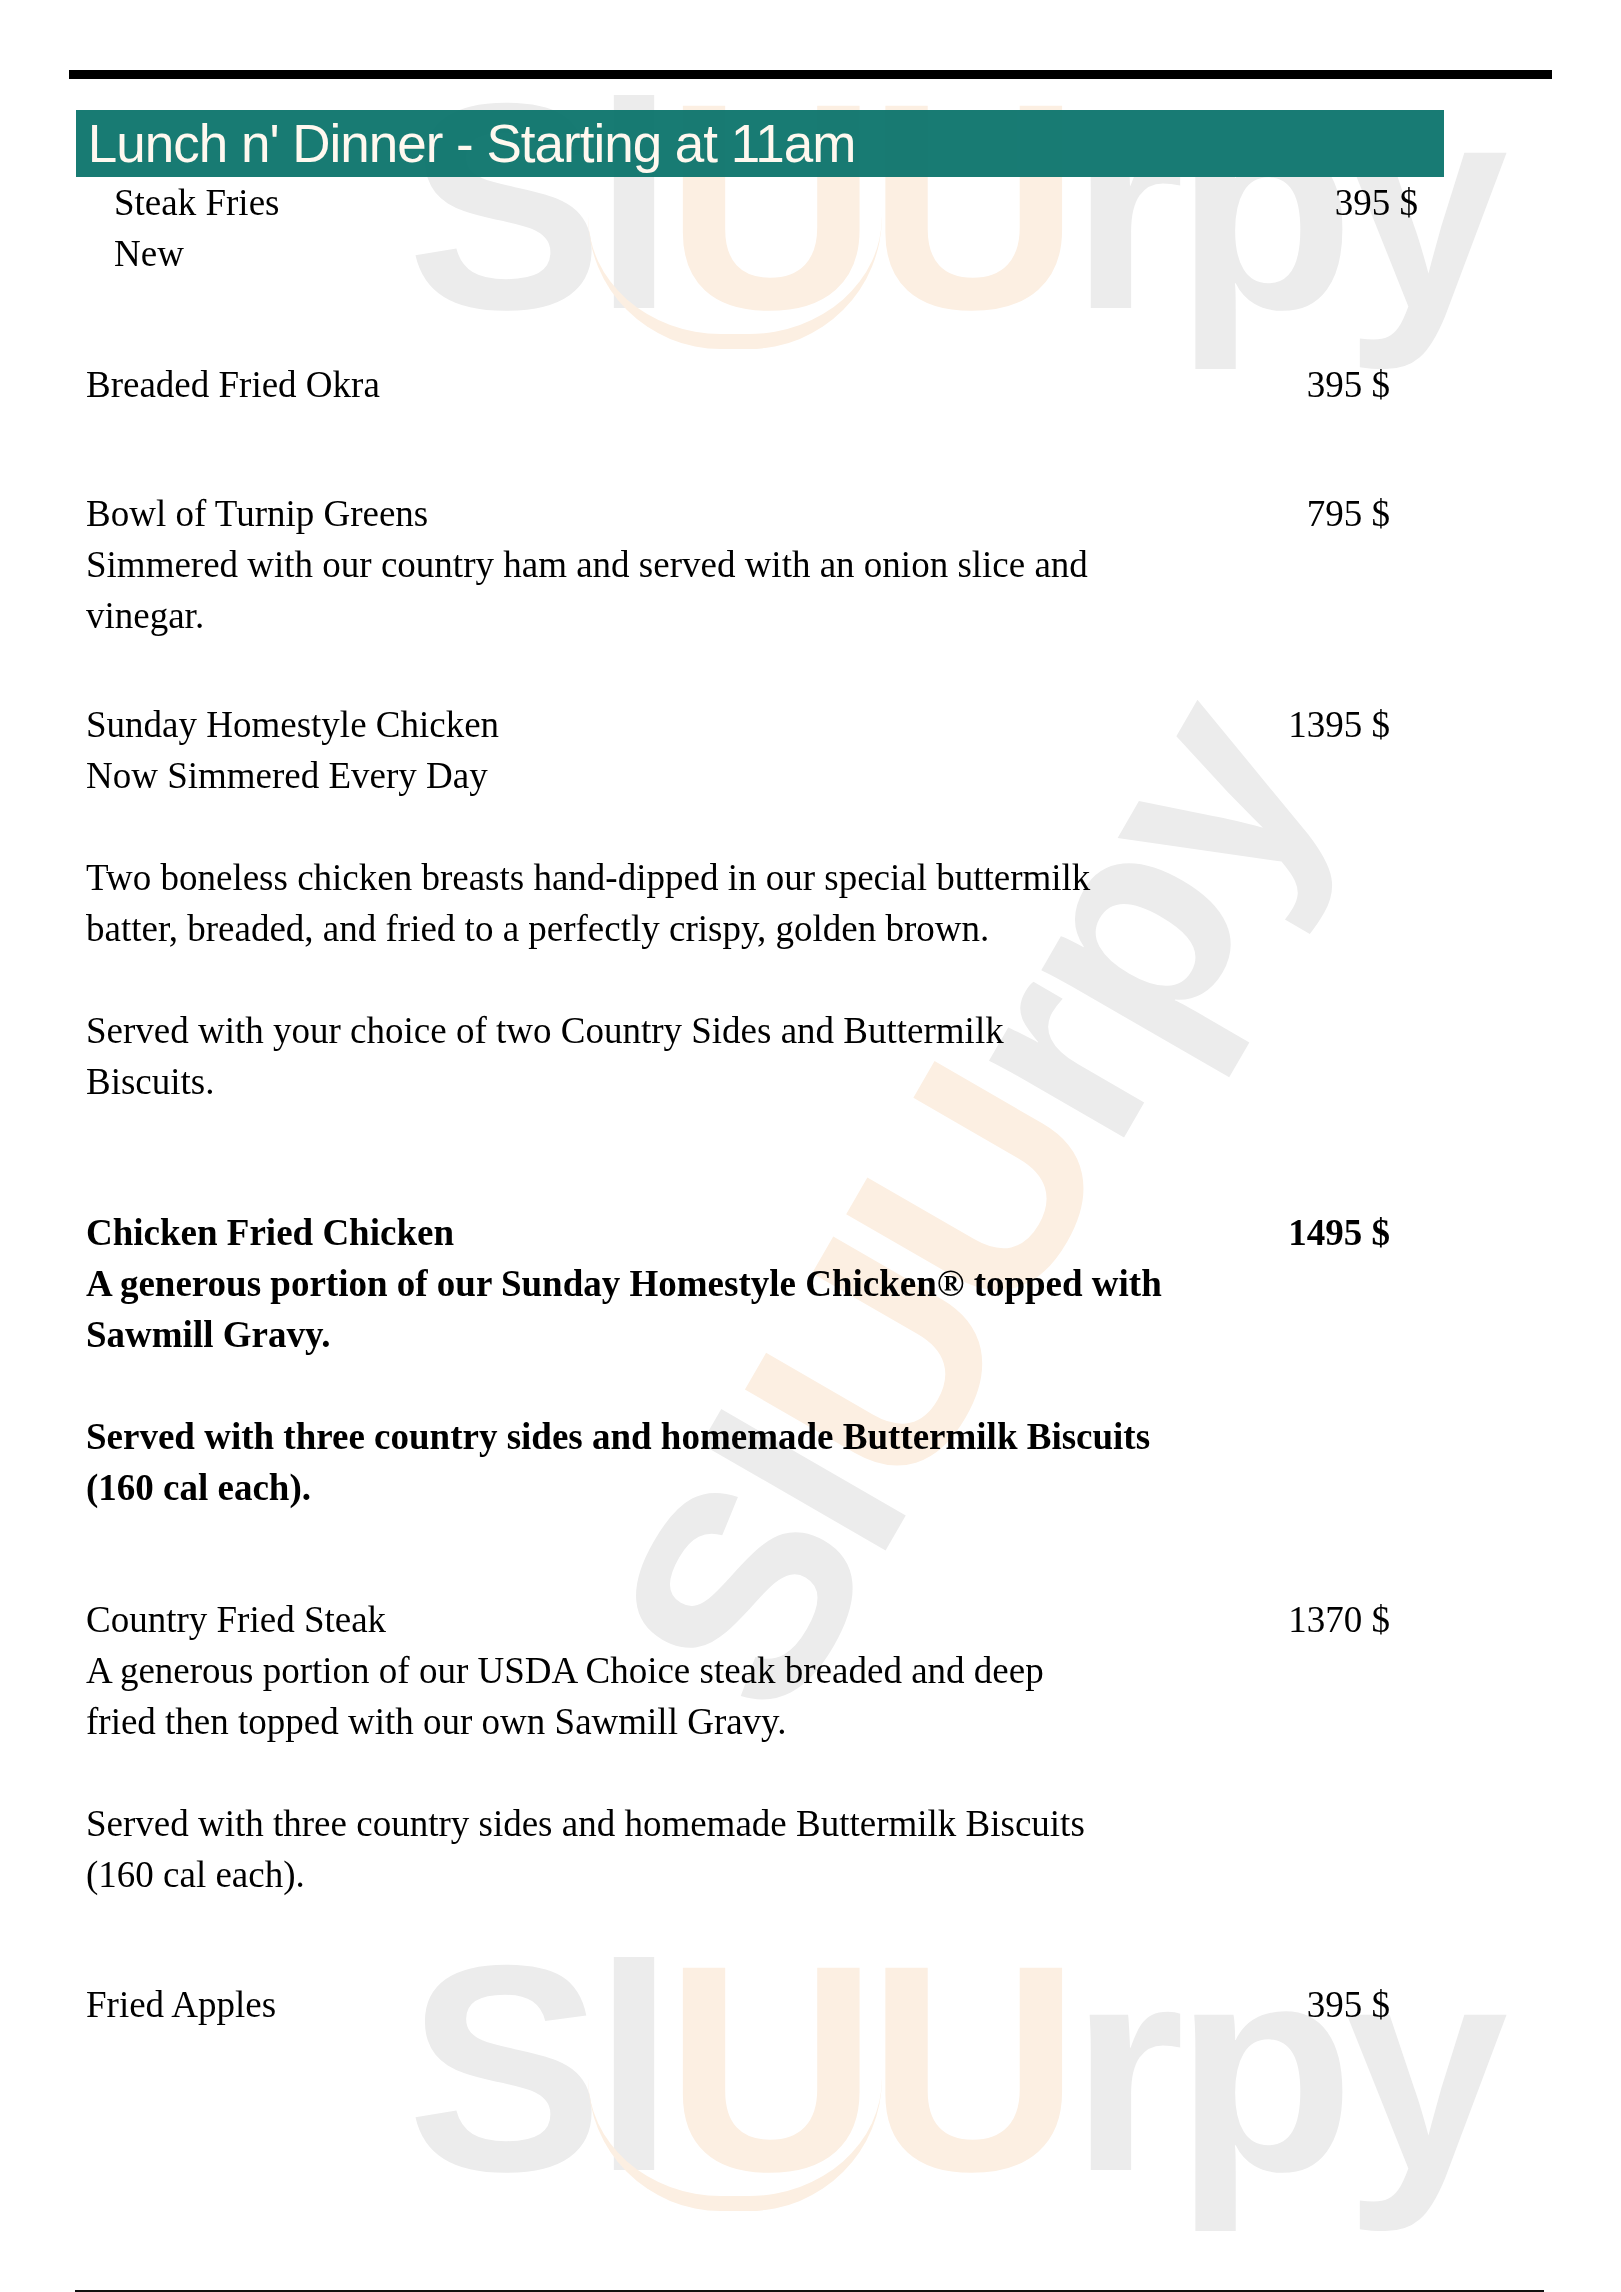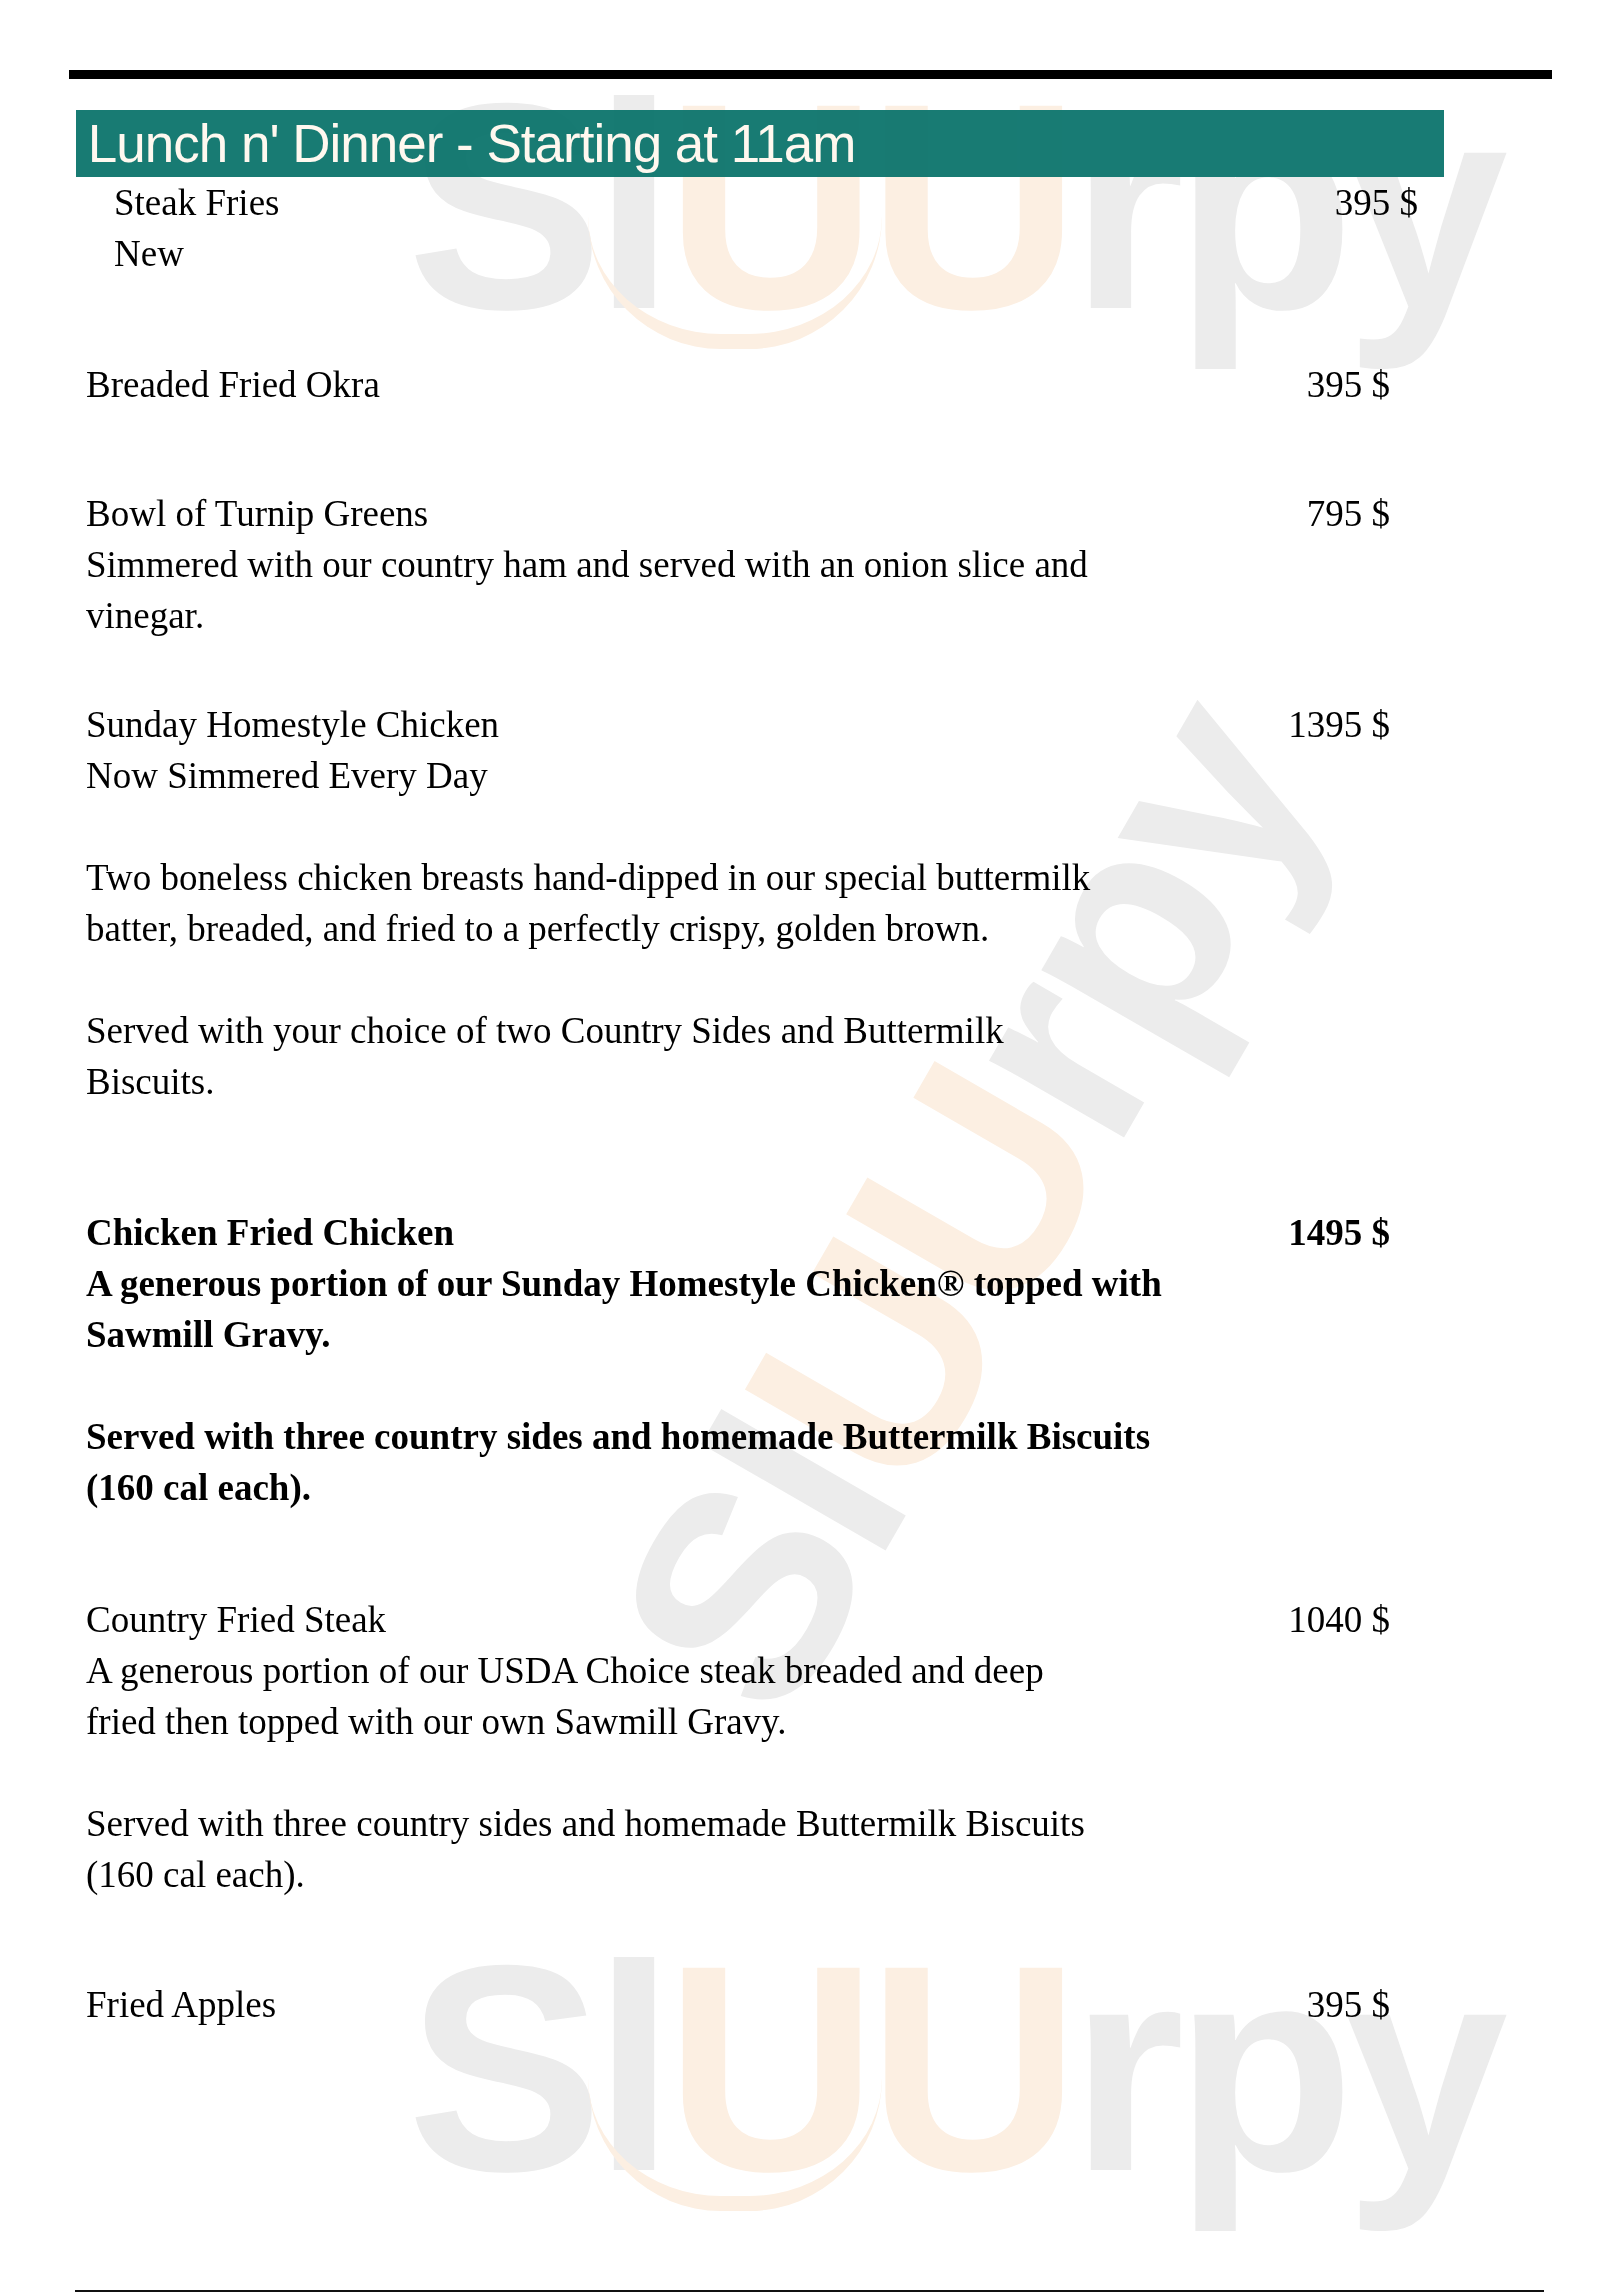--- a/index.html
+++ b/index.html
@@ -74,21 +74,21 @@
   <div class="price">1495 $</div>
 </div>
 
 <div class="item" style="top:1594px;">
   <div class="line">Country Fried Steak</div>
   <div class="line">A generous portion of our USDA Choice steak breaded and deep</div>
   <div class="line">fried then topped with our own Sawmill Gravy.</div>
   <div class="blank"></div>
   <div class="line">Served with three country sides and homemade Buttermilk Biscuits</div>
   <div class="line">(160 cal each).</div>
-  <div class="price">1040 $</div>
+  <div class="price">1370 $</div>
 </div>
 
 <div class="item" style="top:1979px;">
   <div class="line">Fried Apples</div>
   <div class="price">395 $</div>
 </div>
 
 <div class="bottom-rule"></div>
 
 

